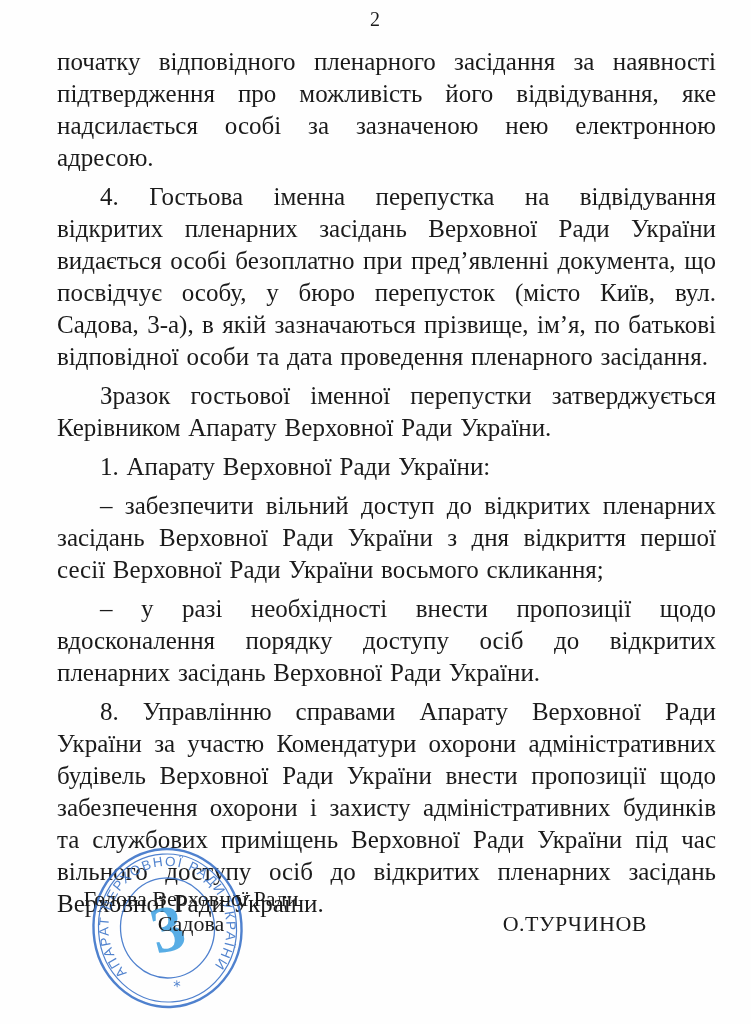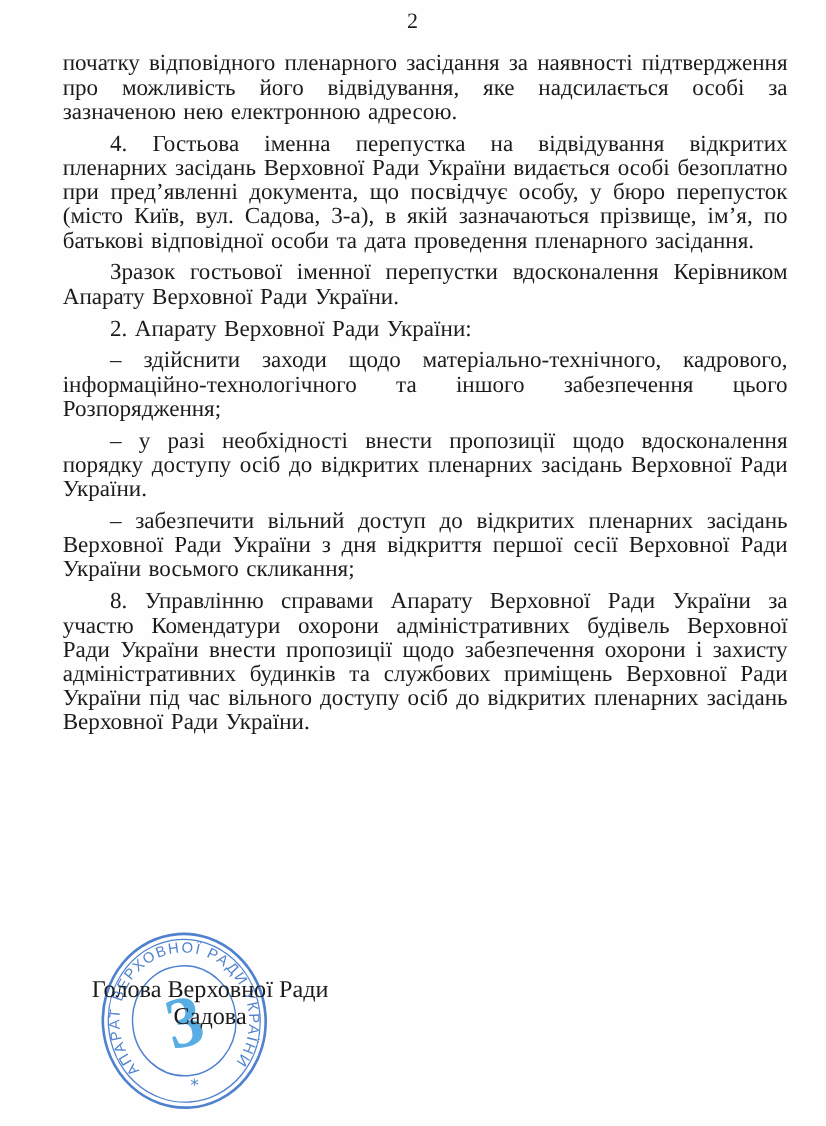--- a/index.html
+++ b/index.html
@@ -14,22 +14,22 @@
   }
   .page-number {
     text-align: center;
     font-size: 20px;
     padding-top: 8px;
     margin-bottom: 15px;
     letter-spacing: 1px;
   }
   .body-text {
     padding: 0 35px 0 57px;
-    font-size: 21px;
-    line-height: 22px;
+    font-size: 25px;
+    line-height: 32px;
   }
   .body-text p {
     margin: 0 0 7px 0;
     text-align: justify;
     text-indent: 43px;
     word-spacing: 1.5px;
   }
   .body-text p.continuation { text-indent: 0; }
   .signature-row {
     position: absolute;
@@ -85,33 +85,33 @@
 </head>
 <body>
 
 <div class="page">
 
   <div class="page-number">2</div>
 
   <div class="body-text">
     <p class="continuation">початку відповідного пленарного засідання за наявності підтвердження про можливість його відвідування, яке надсилається особі за зазначеною нею електронною адресою.</p>
     <p>4. Гостьова іменна перепустка на відвідування відкритих пленарних засідань Верховної Ради України видається особі безоплатно при пред’явленні документа, що посвідчує особу, у бюро перепусток (місто Київ, вул. Садова, 3-а), в якій зазначаються прізвище, ім’я, по батькові відповідної особи та дата проведення пленарного засідання.</p>
-    <p>Зразок гостьової іменної перепустки вдосконалення Керівником Апарату Верховної Ради України.</p>
-    <p>2. Апарату Верховної Ради України:</p>
-    <p>– здійснити заходи щодо матеріально-технічного, кадрового, інформаційно-технологічного та іншого забезпечення цього Розпорядження;</p>
+    <p>Зразок гостьової іменної перепустки затверджується Керівником Апарату Верховної Ради України.</p>
+    <p>1. Апарату Верховної Ради України:</p>
+    <p>– забезпечити вільний доступ до відкритих пленарних засідань Верховної Ради України з дня відкриття першої сесії Верховної Ради України восьмого скликання;</p>
     <p>– у разі необхідності внести пропозиції щодо вдосконалення порядку доступу осіб до відкритих пленарних засідань Верховної Ради України.</p>
-    <p>– забезпечити вільний доступ до відкритих пленарних засідань Верховної Ради України з дня відкриття першої сесії Верховної Ради України восьмого скликання;</p>
     <p>8. Управлінню справами Апарату Верховної Ради України за участю Комендатури охорони адміністративних будівель Верховної Ради України внести пропозиції щодо забезпечення охорони і захисту адміністративних будинків та службових приміщень Верховної Ради України під час вільного доступу осіб до відкритих пленарних засідань Верховної Ради України.</p>
   </div>
 
   <div class="signature-row">
     <div class="sig-title">
       <span>Голова Верховної Ради</span><br>
       <span>Садова</span>
     </div>
+    <div class="sig-name">О.ТУРЧИНОВ</div>
   </div>
 
   <div class="stamp">
     <svg viewBox="0 0 155 168" xmlns="http://www.w3.org/2000/svg" xmlns:xlink="http://www.w3.org/1999/xlink">
       <g transform="rotate(-4 77.5 84)">
         <ellipse class="ring" cx="77.5" cy="84" rx="74" ry="79" stroke-width="2.4"></ellipse>
         <ellipse class="ring" cx="77.5" cy="84" rx="69" ry="74" stroke-width="1.2"></ellipse>
         <ellipse class="ring" cx="77.5" cy="84" rx="47" ry="50" stroke-width="1.3"></ellipse>
         <defs>
           <path id="ringPath" d="M 35.8 127.8 A 59 62 0 1 1 119.2 127.8" fill="none"></path>

